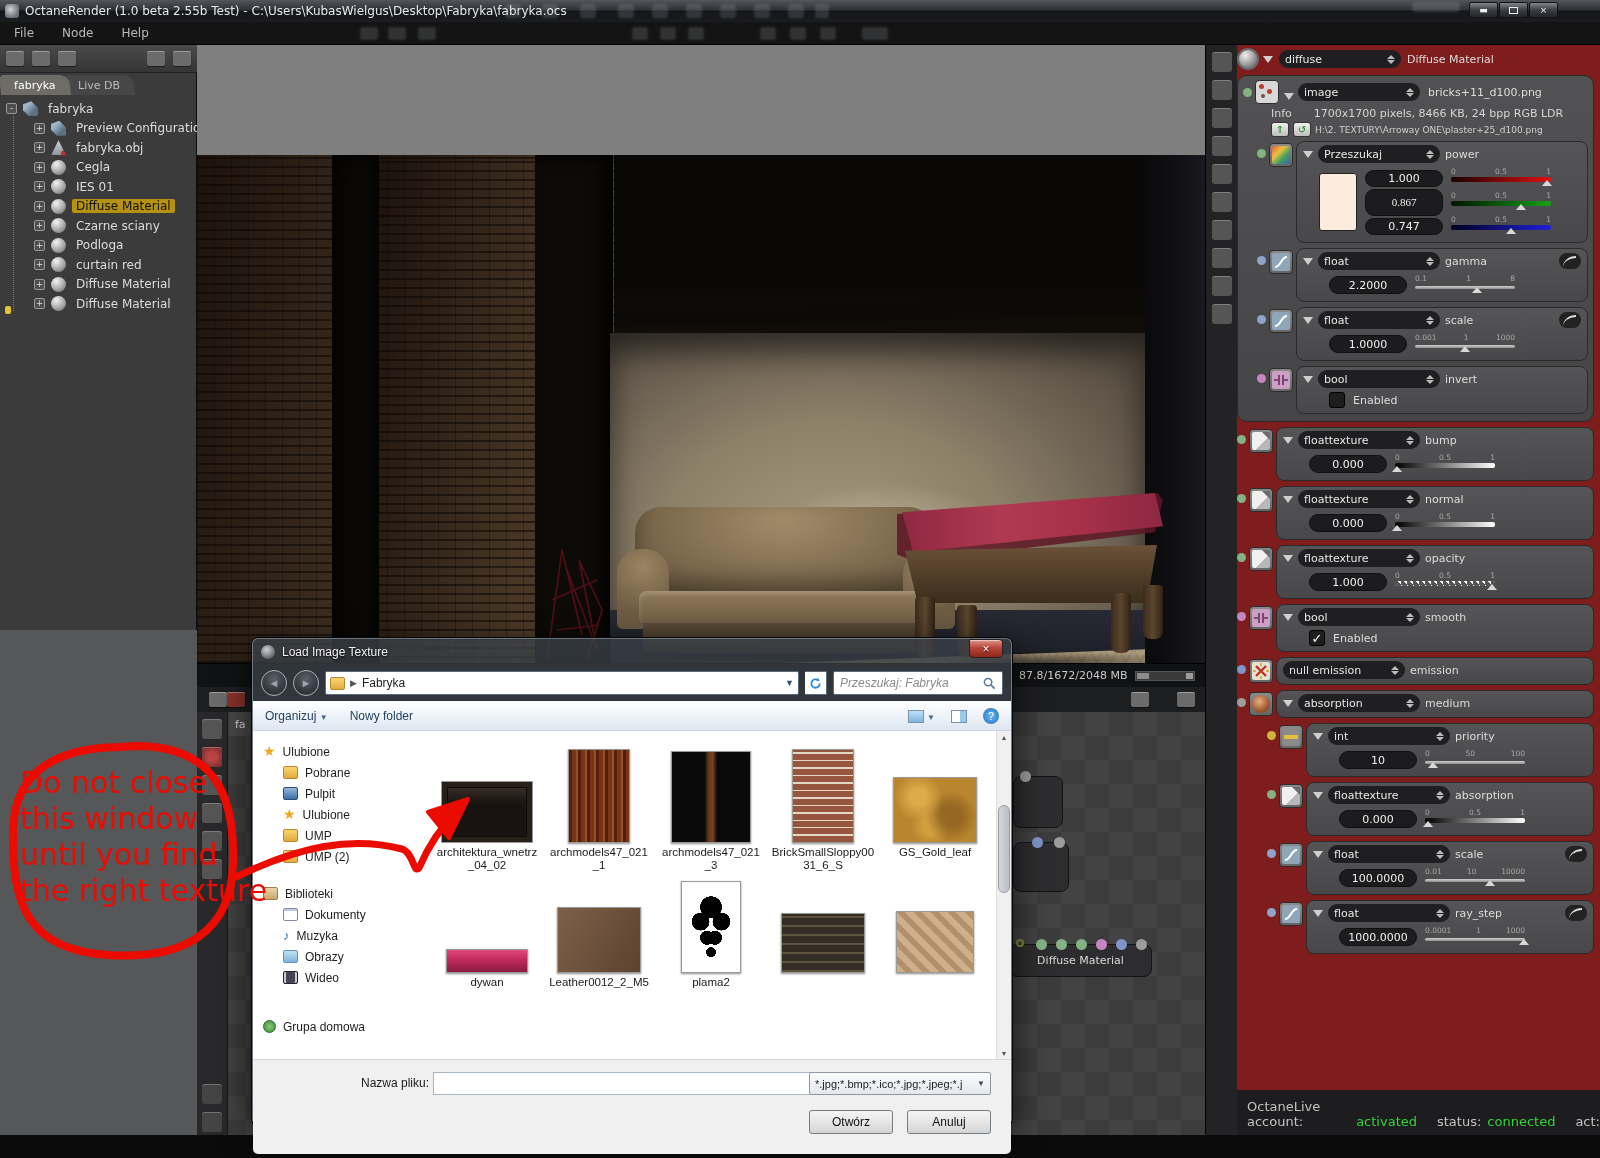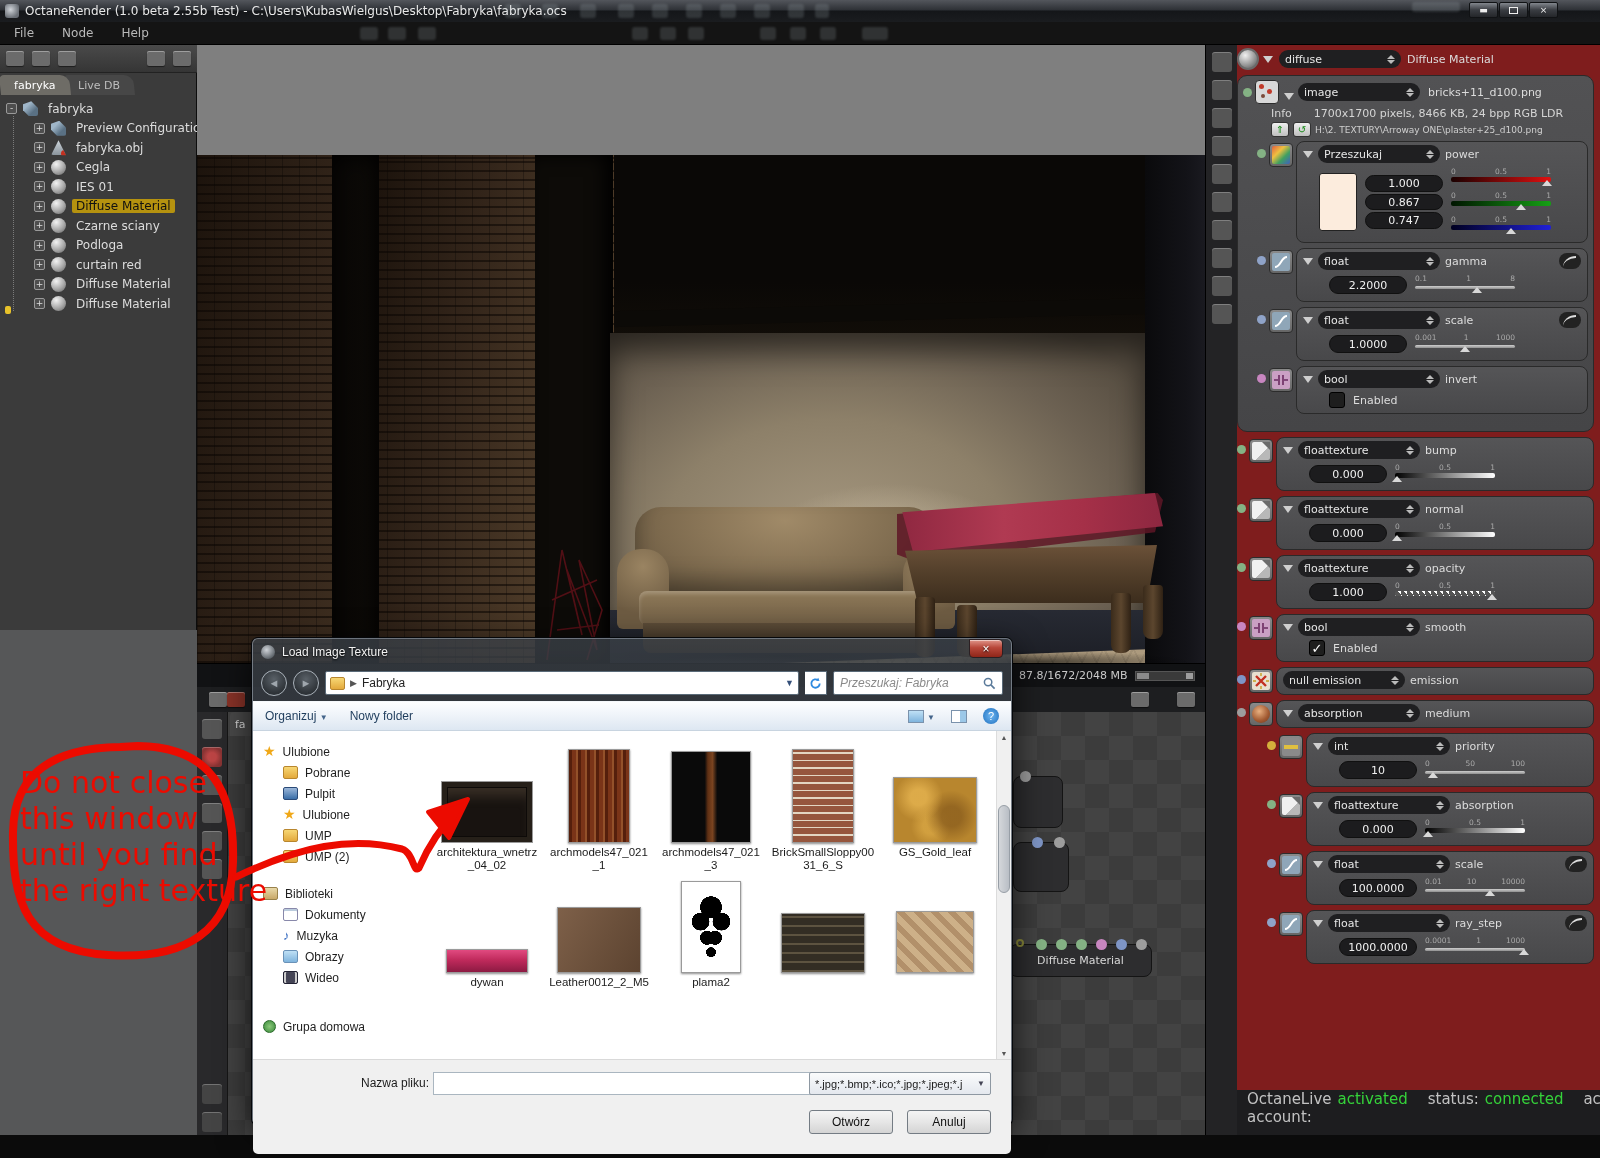--- a/index.html
+++ b/index.html
@@ -164,27 +164,27 @@
   .track.green { background:linear-gradient(90deg,#001500,#15a015); }
   .track.blue { background:linear-gradient(90deg,#000020,#2020d8); }
   .track.grad { background:linear-gradient(90deg,#000,#fff); }
   .track.checker { background-image:linear-gradient(45deg,#fff 25%,#555 25%,#555 75%,#fff 75%),
       linear-gradient(45deg,#fff 25%,#555 25%,#555 75%,#fff 75%); background-size:6px 6px; background-position:0 0,3px 3px; background-color:#888; }
   .chk { width:16px; height:16px; background:#1e1e1e; border:1px solid #000; border-radius:3px;
     color:#fff; font-size:13px; line-height:15px; text-align:center; }
   .swatch { width:38px; height:58px; background:#fcecdd; border:1px solid #222; border-radius:3px; flex:none; }
   .rgbcol { display:flex; flex-direction:column; gap:2px; }
   #imgwrap { background:linear-gradient(#525254,#454547); border:1px solid #2a2a2a; border-radius:10px;
-    padding:4px 5px 12px 5px; margin-bottom:5px; }
+    padding:4px 5px 2px 5px; margin-bottom:5px; }
   .inforow { display:flex; gap:8px; padding:3px 0 1px 28px; color:#d5d5d5; }
   .pathrow { display:flex; gap:4px; align-items:center; padding:1px 0 4px 28px; font-size:9px; color:#cfcfcf; }
   .gbtn { width:18px; height:15px; border-radius:3px; background:linear-gradient(#efefef,#bfbfbf);
     border:1px solid #333; color:#1c8a1c; font-size:10px; line-height:13px; text-align:center; flex:none; }
   #statusright { left:1237px; top:1090px; width:363px; height:45px; background:#1d1d1f; color:#c2c2c2;
-    font-size:15px; display:flex; align-items:flex-start; padding:0 0 6px 10px; gap:6px; }
+    font-size:13px; display:flex; align-items:flex-end; padding:0 0 6px 10px; gap:6px; }
   .green { color:#35d23a; }
   #bottomstrip { left:0; top:1135px; width:1600px; height:23px; background:#0b0b0b; }
 
   
   #dialog { left:252px; top:638px; width:760px; height:487px; z-index:20;
     background:linear-gradient(#3a4047cc,#23262bdd); border:1px solid rgba(150,160,170,.65); border-radius:6px;
     box-shadow:0 0 0 1px #05070a, 0 10px 34px rgba(0,0,0,.75);
     font-family:"Liberation Sans", sans-serif; }
   #dlg-title { height:26px; display:flex; align-items:center; color:#f2f2f2; font-size:12px;
     text-shadow:0 1px 2px #000; padding-left:8px; }
@@ -518,21 +518,21 @@
                     <b></b>
                     <i></i>
                   </span>
                 </div>
                 <span>power</span>
               </div>
               <div class="pbody" style="padding-left: 16px;">
                 <div class="swatch" style="background: rgb(252, 236, 221);"></div>
                 <div class="rgbcol">
                   <div class="vfield" style="height: 17px;">1.000</div>
-                  <div class="vfield" style="height: 16px;">0.867</div>
+                  <div class="vfield" style="height: 27px; font-family: Liberation Serif, serif;">0.867</div>
                   <div class="vfield" style="height: 17px;">0.747</div>
                 </div>
                 <div class="rgbcol">
                   <div class="slider">
                     <div class="ticks">
                       <span>0</span>
                       <span>0.5</span>
                       <span>1</span>
                     </div>
                     <div class="track red"></div>

